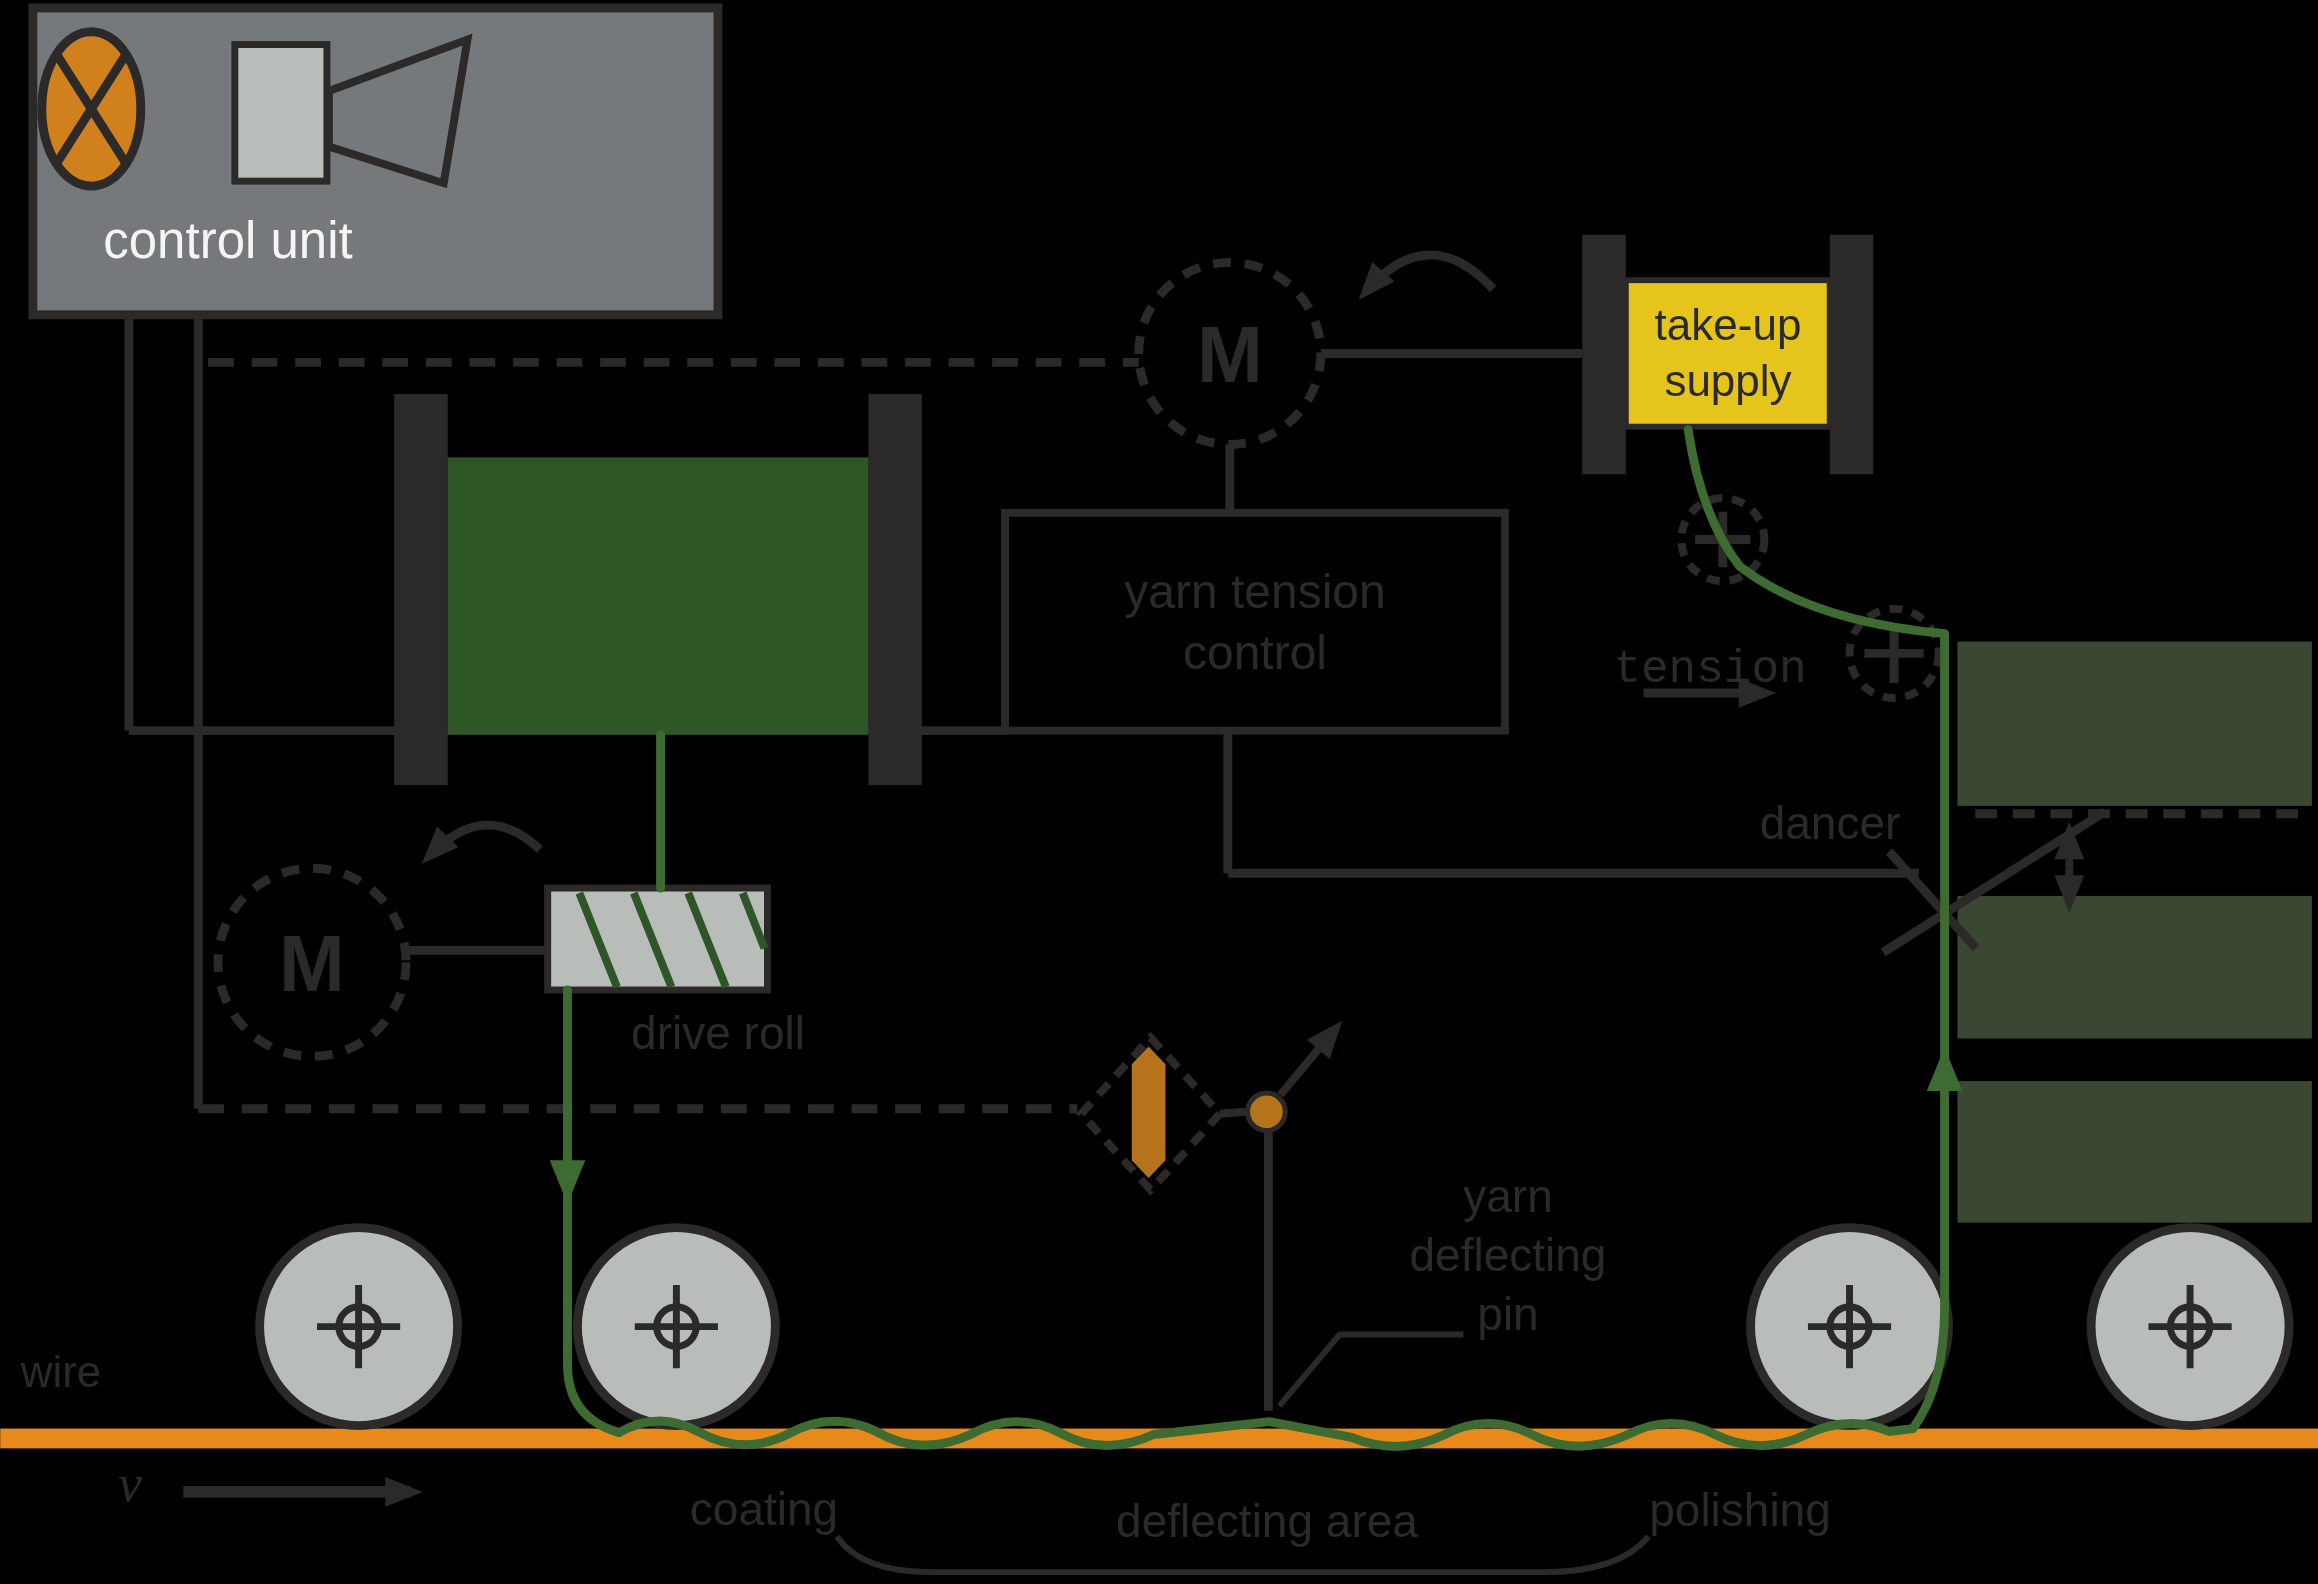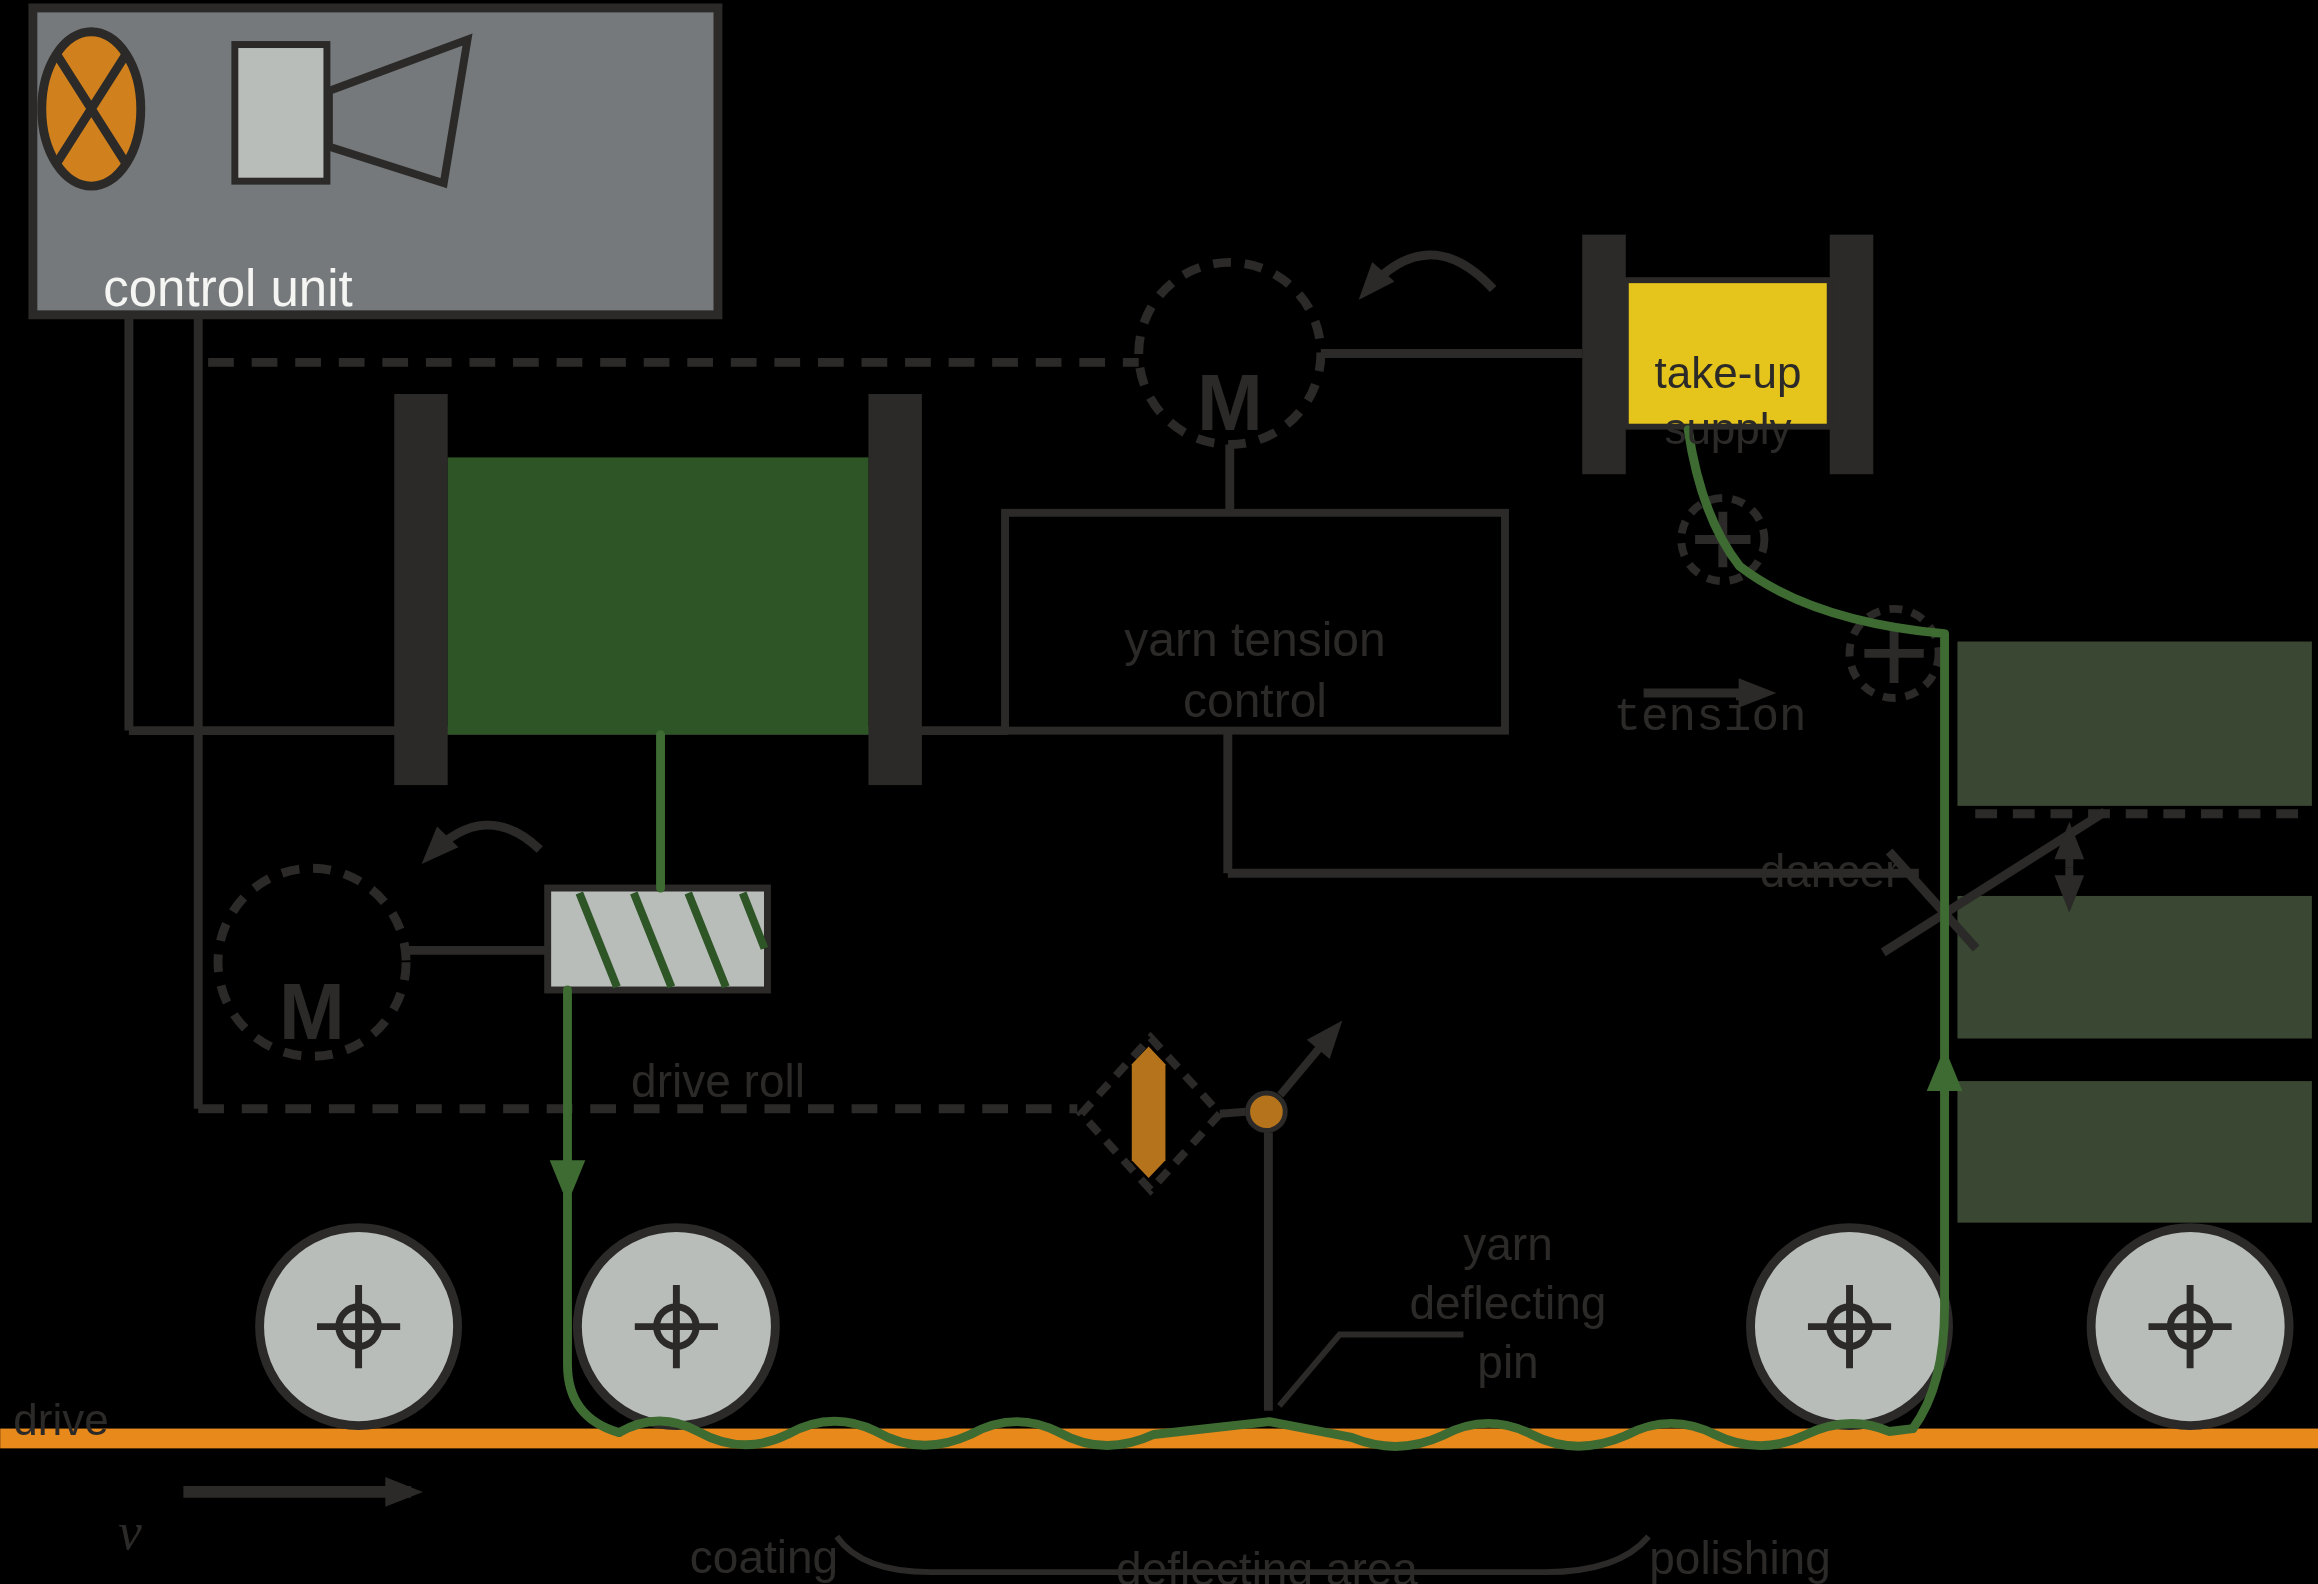--- a/index.html
+++ b/index.html
@@ -18,21 +18,20 @@
   html,body{margin:0;padding:0;background:var(--bg);}
   #stage{
     position:relative;width:2319px;height:1584px;background:var(--bg);
     overflow:hidden;font-family:"Liberation Sans",sans-serif;
   }
   #stage svg{position:absolute;left:0;top:0;}
   .lbl{
     position:absolute;transform:translate(-50%,-50%);
     color:var(--ink);white-space:pre-line;text-align:center;line-height:1.28;
     font-family:"Liberation Sans",sans-serif;
-    margin-top:48px;
   }
   .lbl.white{color:var(--white-ink);}
   .f52{font-size:51px;} .f48{font-size:48px;} .f46{font-size:46px;} .f44{font-size:44px;}
   .motor-m{font-size:79px;font-weight:600;}
   .speed{font-family:"Liberation Serif",serif;font-style:italic;font-size:53px;}
 </style>
 </head>
 <body>
 
 <div id="stage">
@@ -189,20 +188,20 @@
   <div class="lbl f48" style="left:1255px;top:622px;">yarn tension
 control</div>
   <div class="lbl motor-m" style="left:1230px;top:355px;">M</div>
   <div class="lbl motor-m" style="left:312px;top:964px;">M</div>
   <div class="lbl f46" style="left:1710px;top:670px;font-family:Liberation Mono, monospace;">tension</div>
   <div class="lbl f46" style="left:1830px;top:823px;">dancer</div>
   <div class="lbl f46" style="left:718px;top:1033px;text-align:right;">drive roll</div>
   <div class="lbl f46" style="left:1508px;top:1255px;">yarn
 deflecting
 pin</div>
-  <div class="lbl f44" style="left:61px;top:1372px;">drive</div>
+  <div class="lbl f44" style="left:61px;top:1372px;">wire</div>
   <div class="lbl speed" style="left:130px;top:1484px;">v</div>
   <div class="lbl f46" style="left:764px;top:1509px;">coating</div>
   <div class="lbl f46" style="left:1267px;top:1521px;">deflecting area</div>
   <div class="lbl f46" style="left:1740px;top:1510px;">polishing</div>
 
 </div>
 
 
 </body></html>

